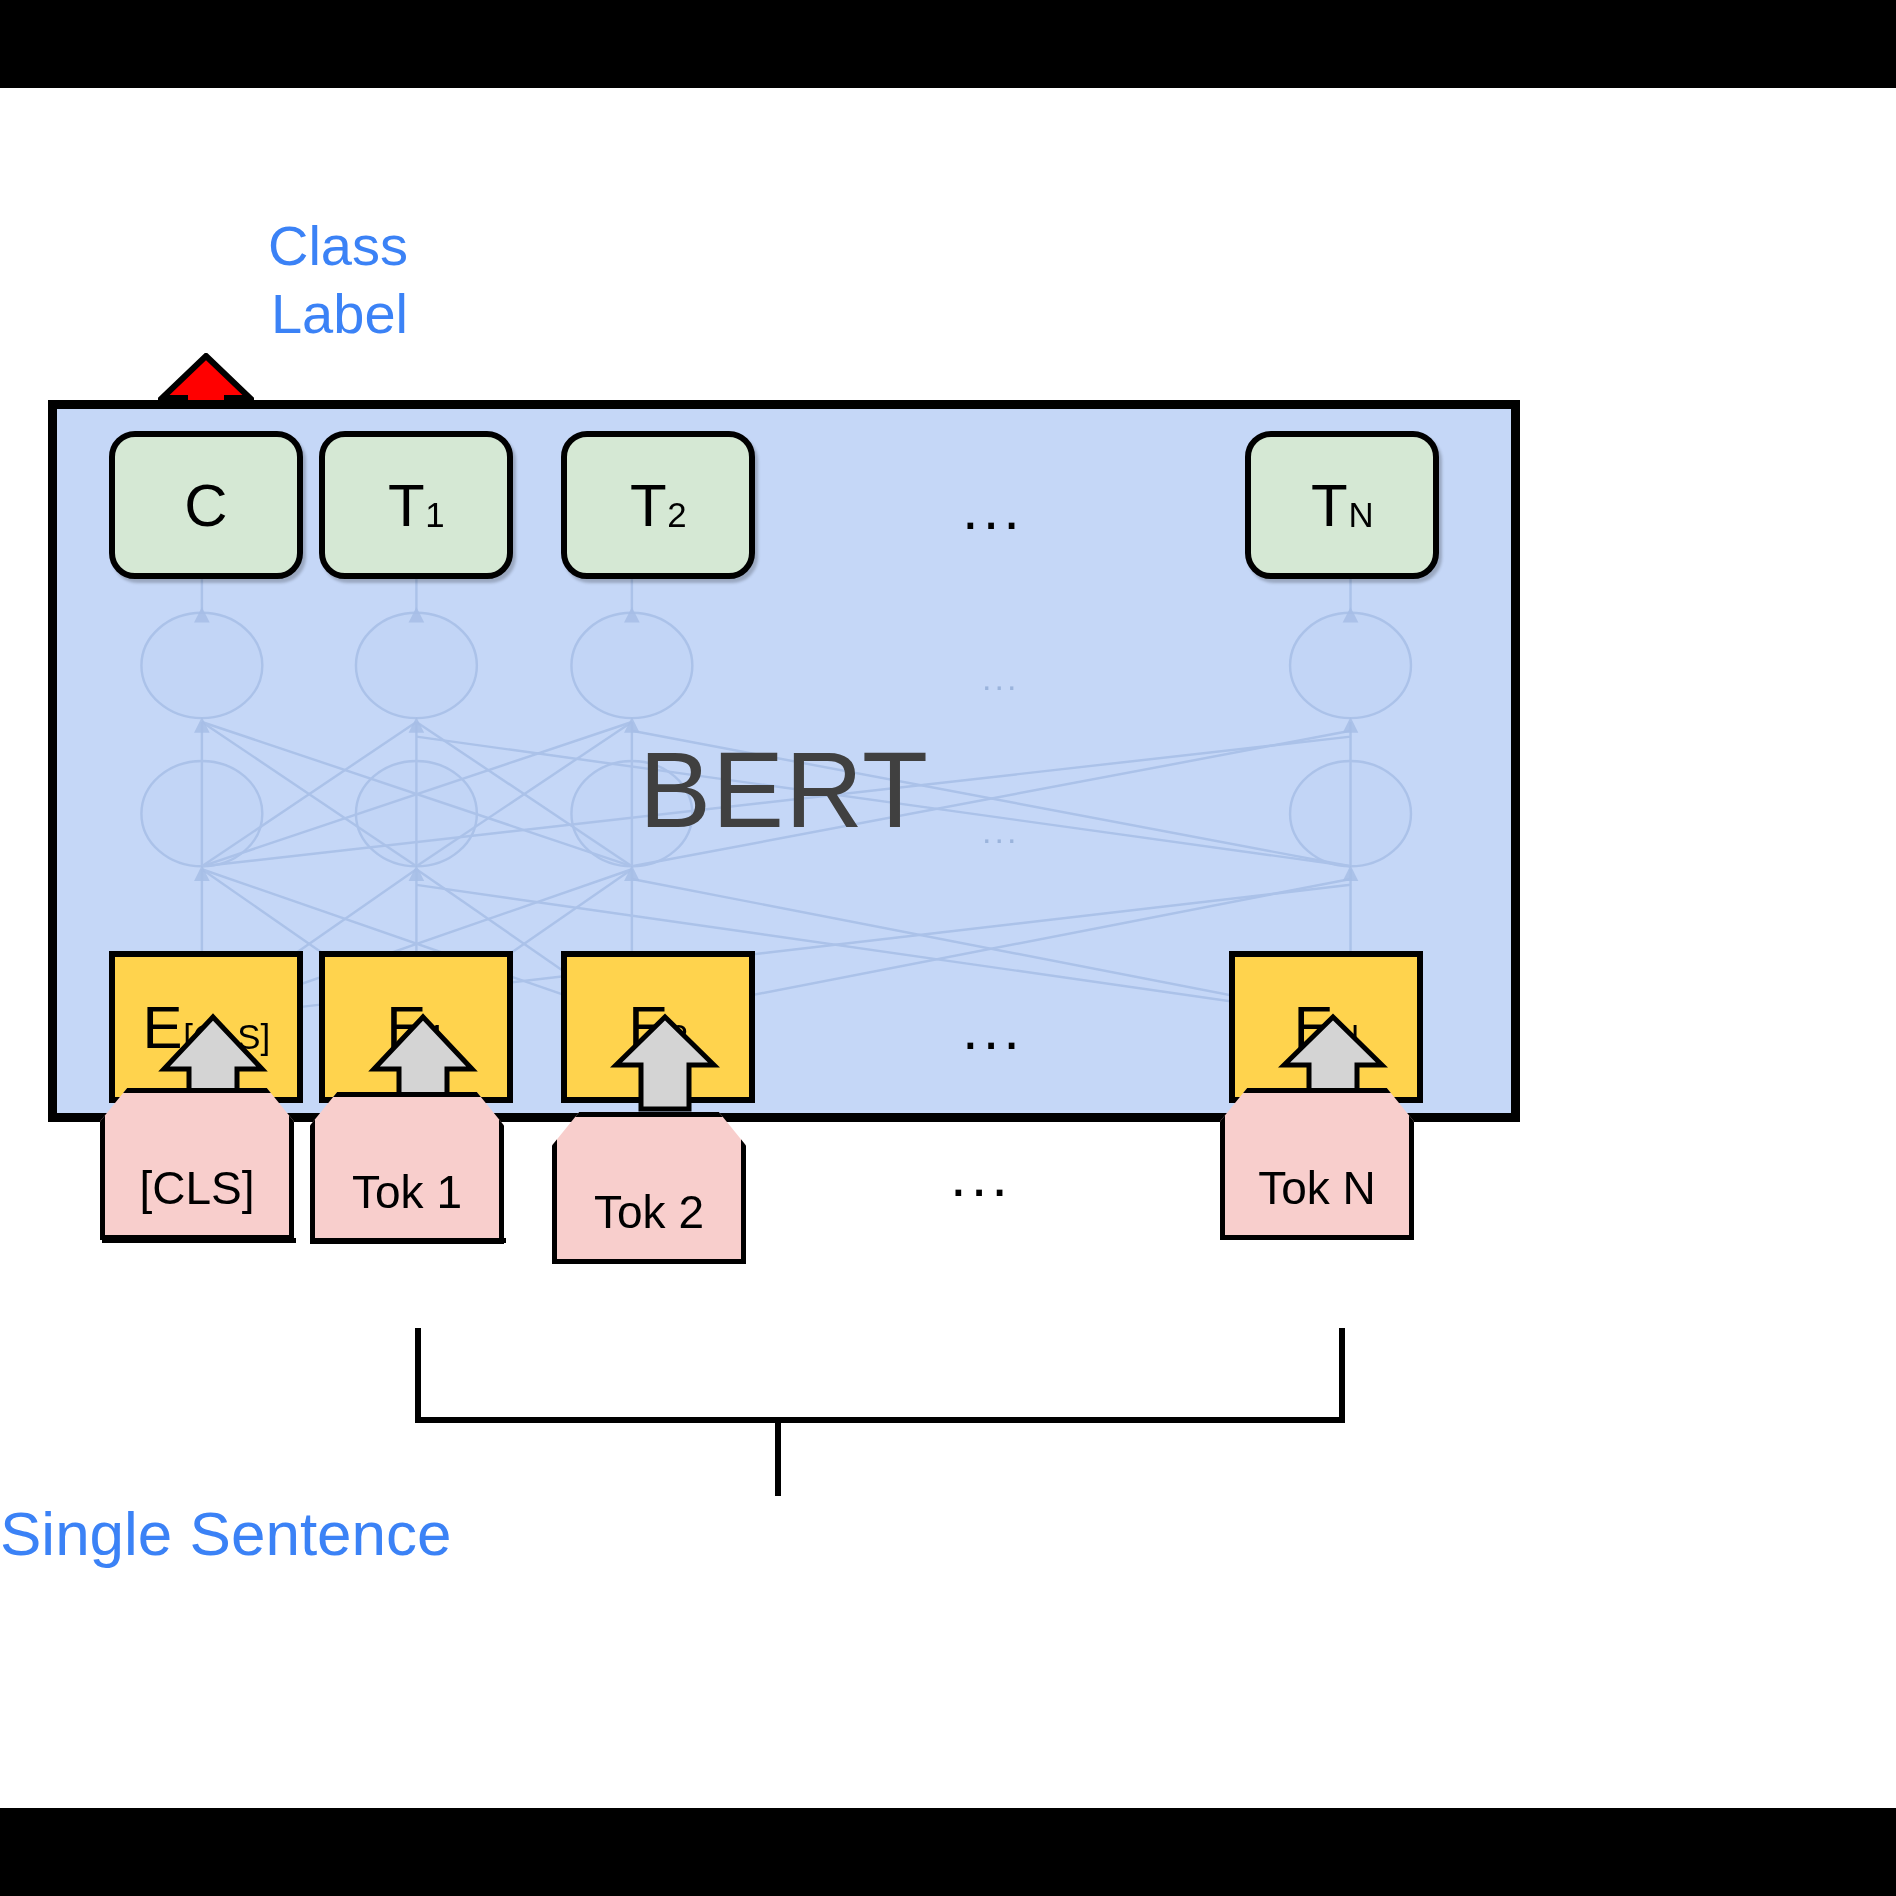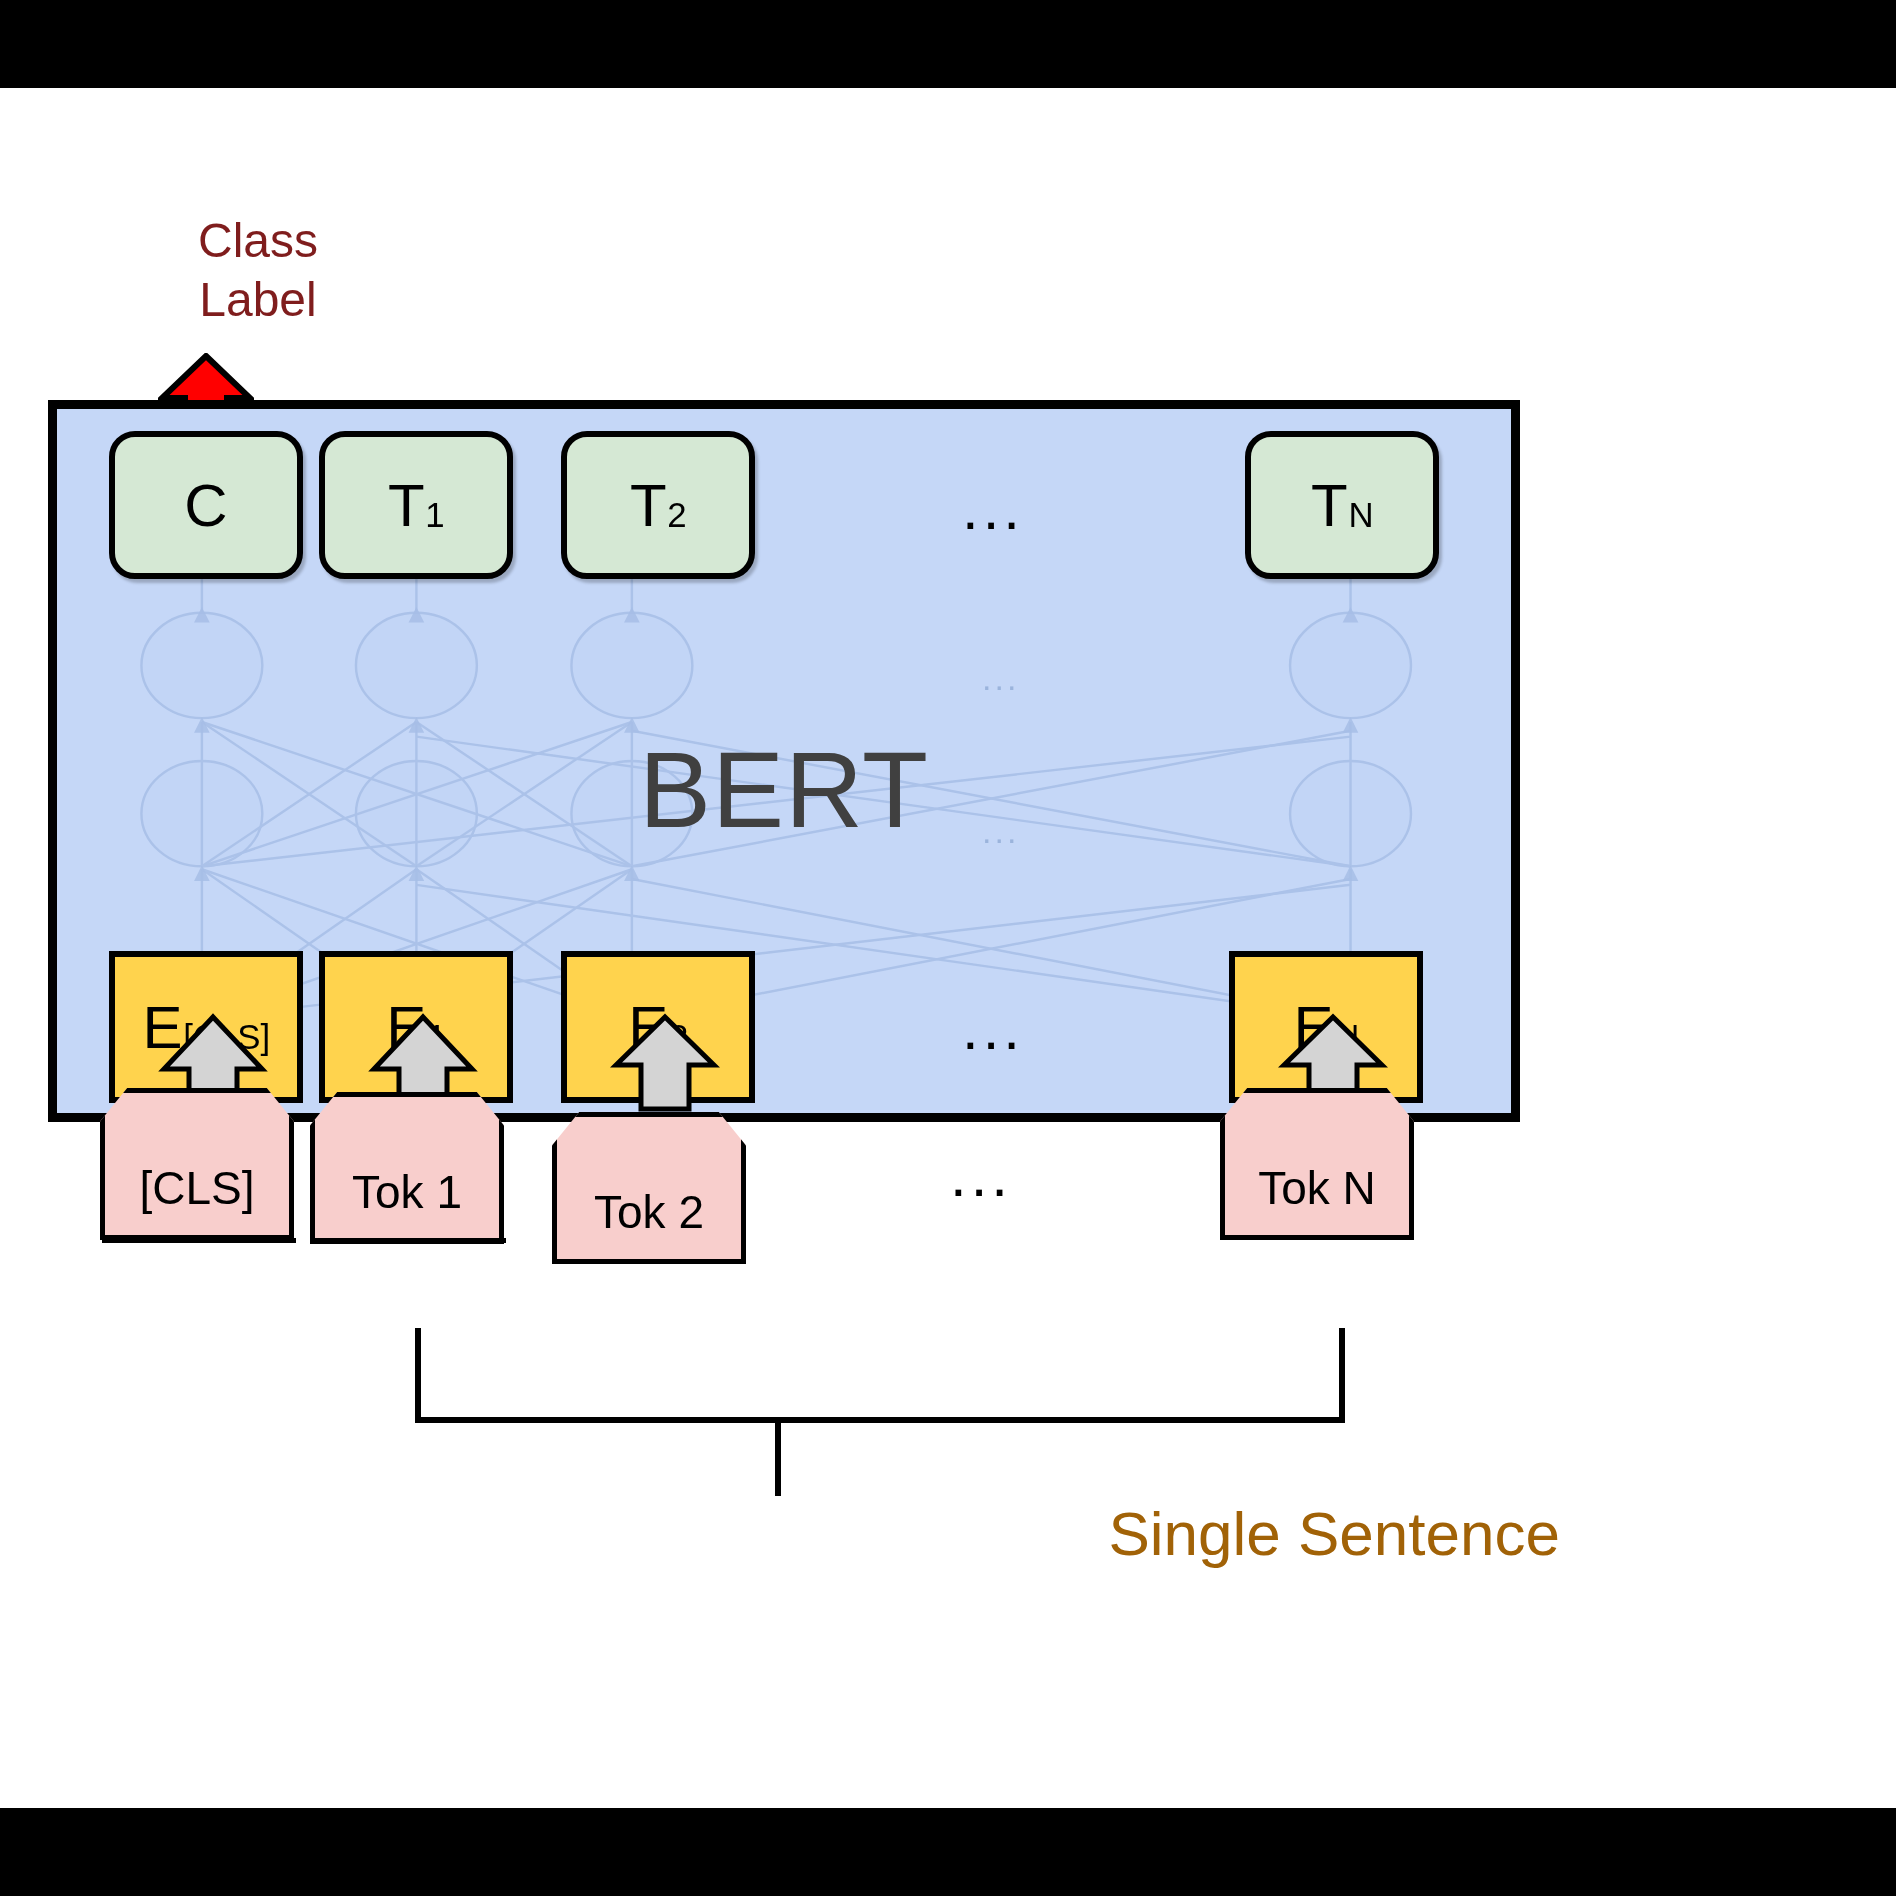--- a/index.html
+++ b/index.html
@@ -23,25 +23,25 @@
     height: 1720px;
     background: #ffffff;
   }
 
   
   #class-label {
     position: absolute;
     left: 108px;
     top: 124px;
     width: 300px;
-    font-size: 48px;
+    font-size: 56px;
     line-height: 1.22;
-    color: #7f1d1d;
+    color: #3b82f6;
     white-space: pre-line;
-    text-align: center;
+    text-align: right;
   }
 
   
   #red-arrow {
     position: absolute;
     left: 158px;
     top: 265px;
     width: 96px;
     height: 80px;
   }
@@ -166,23 +166,23 @@
 
   
   #bracket { position: absolute; left: 0; top: 1240px; width: 1896px; height: 230px; }
 
   
   #caption {
     position: absolute;
     left: 0;
     top: 1410px;
     width: 1560px;
-    text-align: right;
+    text-align: left;
     font-size: 62px;
-    color: #a16207;
+    color: #3b82f6;
   }
 </style>
 </head>
 <body>
 
 <div id="canvas">
   <div id="sheet">
 
     <div id="class-label">Class
 Label</div>

